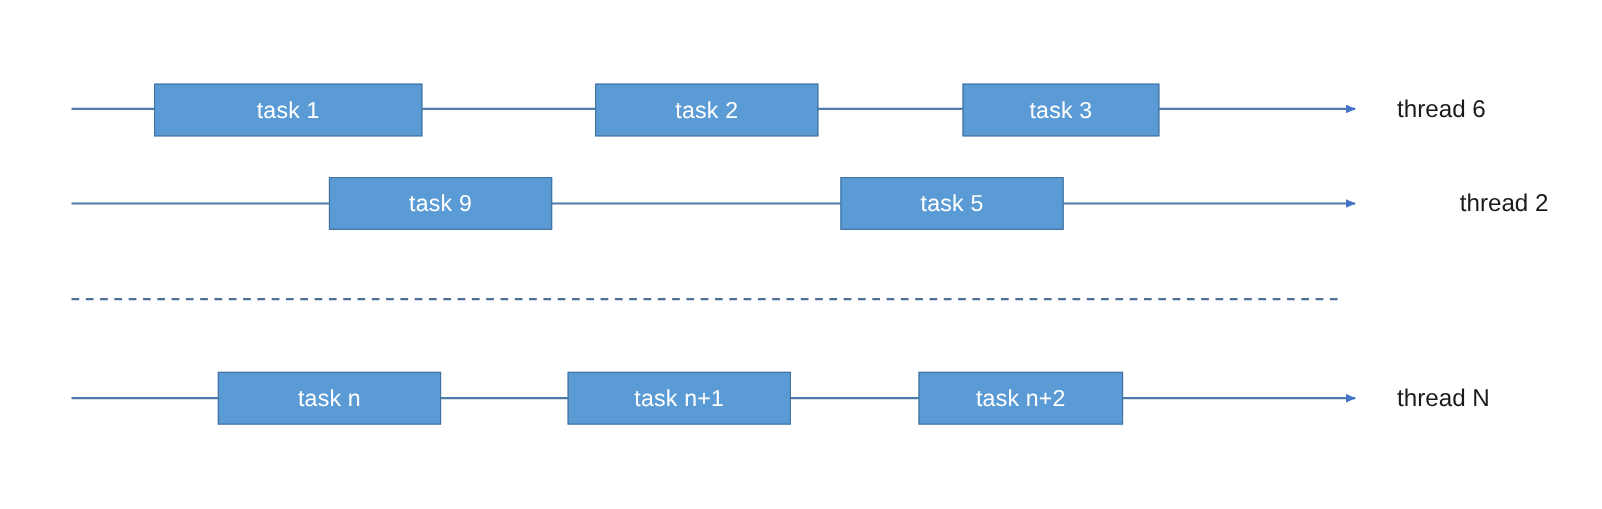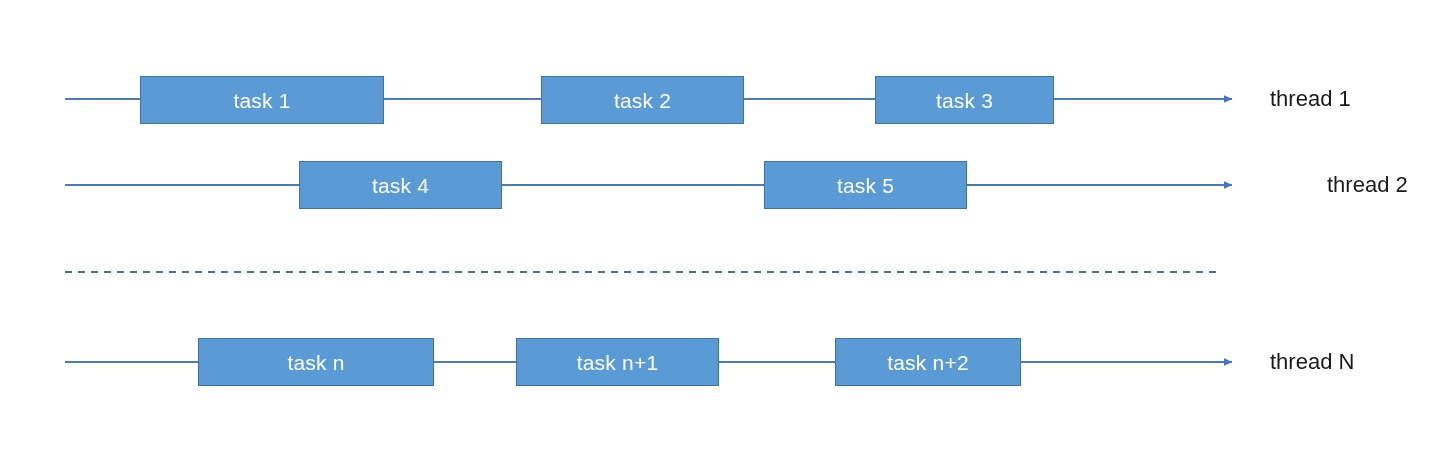--- a/index.html
+++ b/index.html
@@ -87,35 +87,35 @@
   <div class="thread-row">
     <div class="task-box" style="left:140px; top:76px; width:244px; height:48px;">
       <span>task 1</span>
     </div>
     <div class="task-box" style="left:541px; top:76px; width:203px; height:48px;">
       <span>task 2</span>
     </div>
     <div class="task-box" style="left:875px; top:76px; width:179px; height:48px;">
       <span>task 3</span>
     </div>
-    <div class="thread-label" style="left:1270px; top:88px;">thread 1</div>
+    <div class="thread-label" style="left:1270px; top:88px;">thread 6</div>
   </div>
 
   <div class="thread-row">
     <div class="task-box" style="left:299px; top:161px; width:203px; height:48px;">
-      <span>task 4</span>
+      <span>task 9</span>
     </div>
     <div class="task-box" style="left:764px; top:161px; width:203px; height:48px;">
       <span>task 5</span>
     </div>
     <div class="thread-label" style="left:1327px; top:174px;">thread 2</div>
   </div>
 
   <div class="thread-row">
-    <div class="task-box" style="left:198px; top:338px; width:236px; height:48px;">
+    <div class="task-box" style="left:198px; top:338px; width:203px; height:48px;">
       <span>task n</span>
     </div>
     <div class="task-box" style="left:516px; top:338px; width:203px; height:48px;text-align:right;">
       <span>task n+1</span>
     </div>
     <div class="task-box" style="left:835px; top:338px; width:186px; height:48px;">
       <span>task n+2</span>
     </div>
     <div class="thread-label" style="left:1270px; top:351px;">thread N</div>
   </div>

